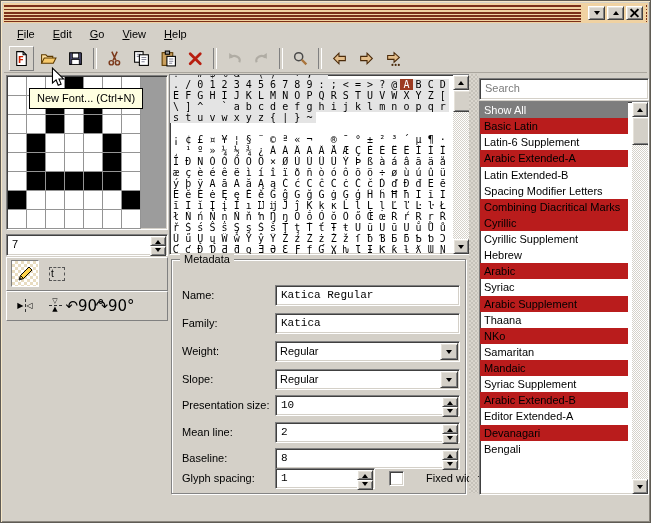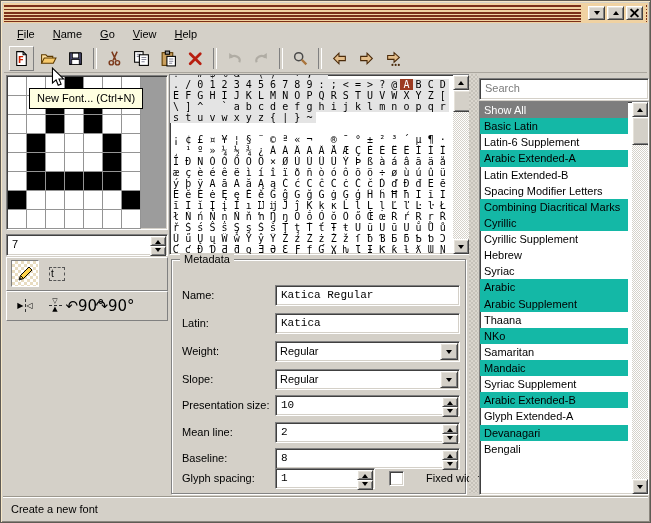--- a/index.html
+++ b/index.html
@@ -94,21 +94,21 @@
   .mchecklab{position:absolute;left:244px;top:4px;white-space:nowrap;}
   
   .splitter{position:absolute;left:468px;top:73px;width:9px;height:419px;
     background:repeating-conic-gradient(#c6c2ba 0% 25%,#dad6ce 0% 50%) 0 0/4px 4px;}
   .srch{position:absolute;left:478px;top:77px;width:168px;height:20px;}
   .srch input{position:absolute;left:3px;top:2px;right:3px;}
   .srch input::placeholder{color:#7b7b7b;opacity:1;}
   .blocklist{position:absolute;left:478px;top:100px;width:168px;height:392px;overflow:hidden;}
   .slist{position:absolute;left:0;top:0;width:148px;}
   .srow{height:16.13px;line-height:16px;padding-left:4px;white-space:nowrap;overflow:hidden;cursor:default;}
-  .srow.alt{background:#14b8a6;}
+  .srow.alt{background:#b91c1c;}
   .srow.sel{background:#7d7d7d;color:#fff;}
   
   .tooltip{position:absolute;left:28px;top:87px;height:17px;line-height:17px;padding:1px 7px;background:#ffffe1;
     border:1px solid #000;z-index:60;white-space:nowrap;}
   .cursor{position:absolute;left:50px;top:66px;z-index:61;}
   .statusbar{position:absolute;left:2px;right:2px;bottom:2px;height:23px;border-top:1px solid #9c988e;
     box-shadow:inset 0 1px 0 #fff;display:flex;align-items:center;padding-left:8px;}
 </style>
 </head>
 <body>
@@ -124,21 +124,21 @@
           <i class="arr-u"></i>
         </button>
       <button class="wbtn raised">
           <i class="x-icon"></i>
         </button>
     </div>
   </div>
 
   <div class="menubar" id="menubar">
       <span class="menu-item">File</span>
-      <span class="menu-item">Name</span>
+      <span class="menu-item">Edit</span>
       <span class="menu-item">Go</span>
       <span class="menu-item">View</span>
       <span class="menu-item">Help</span>
     </div>
   <div class="toolbar" id="toolbar">
       <button class="tbtn hov">
         <span class="ticon">
           <svg width="17" height="17" viewBox="0 0 16 16">
             <path d="M3.5 1.5h6l3 3v10h-9z" fill="#fff" stroke="#000"></path>
             <path d="M9.5 1.5v3h3" fill="none" stroke="#000"></path>
@@ -751,21 +751,21 @@
   <div class="metagroup etched">
     <span class="mlegend">Metadata</span>
     <div id="mrows">
         <div class="mrow" style="top: 25px;">
           <span class="mlabel">Name:</span>
           <div class="mctl sunken2">
             <input class="mtext" value="Katica Regular" style="">
           </div>
         </div>
         <div class="mrow" style="top: 53px;">
-          <span class="mlabel">Latin:</span>
+          <span class="mlabel">Family:</span>
           <div class="mctl sunken2">
             <input class="mtext" value="Katica" style="">
           </div>
         </div>
         <div class="mrow" style="top: 81px;">
           <span class="mlabel">Weight:</span>
           <div class="mctl mcombo sunken2">
             <span class="cval">Regular</span>
             <span class="cbtn raised">
               <i class="arr-d"></i>
@@ -851,30 +851,30 @@
         <div class="srow sel">Show All</div>
         <div class="srow alt">Basic Latin</div>
         <div class="srow">Latin-6 Supplement</div>
         <div class="srow alt">Arabic Extended-A</div>
         <div class="srow">Latin Extended-B</div>
         <div class="srow">Spacing Modifier Letters</div>
         <div class="srow alt">Combining Diacritical Marks</div>
         <div class="srow alt">Cyrillic</div>
         <div class="srow">Cyrillic Supplement</div>
         <div class="srow">Hebrew</div>
+        <div class="srow alt">Arabic</div>
         <div class="srow">Syriac</div>
-        <div class="srow alt">Arabic</div>
         <div class="srow alt">Arabic Supplement</div>
         <div class="srow">Thaana</div>
         <div class="srow alt">NKo</div>
         <div class="srow">Samaritan</div>
         <div class="srow alt">Mandaic</div>
         <div class="srow">Syriac Supplement</div>
         <div class="srow alt">Arabic Extended-B</div>
-        <div class="srow">Glyph Extended-A</div>
+        <div class="srow">Editor Extended-A</div>
         <div class="srow alt">Devanagari</div>
         <div class="srow">Bengali</div>
       </div>
     <div class="scrollbar">
       <button class="sb-btn up raised">
           <i class="arr-u"></i>
         </button>
       <div class="sb-thumb raised" style="top:15px;height:26px"></div>
       <button class="sb-btn down raised">
           <i class="arr-d"></i>
@@ -882,16 +882,13 @@
     </div>
   </div>
 
   <div class="tooltip">New Font... (Ctrl+N)</div>
   <div class="cursor">
     <svg width="14" height="21" viewBox="0 0 12 19">
         <path d="M1 1v13.5l3.3-2.8 1.9 4.8 2.6-1-1.9-4.7H11z" fill="#fff" stroke="#000"></path>
       </svg>
   </div>
 
-  <div class="statusbar">
-    <span>Create a new font</span>
-  </div>
 </div>
 
 </body></html>

